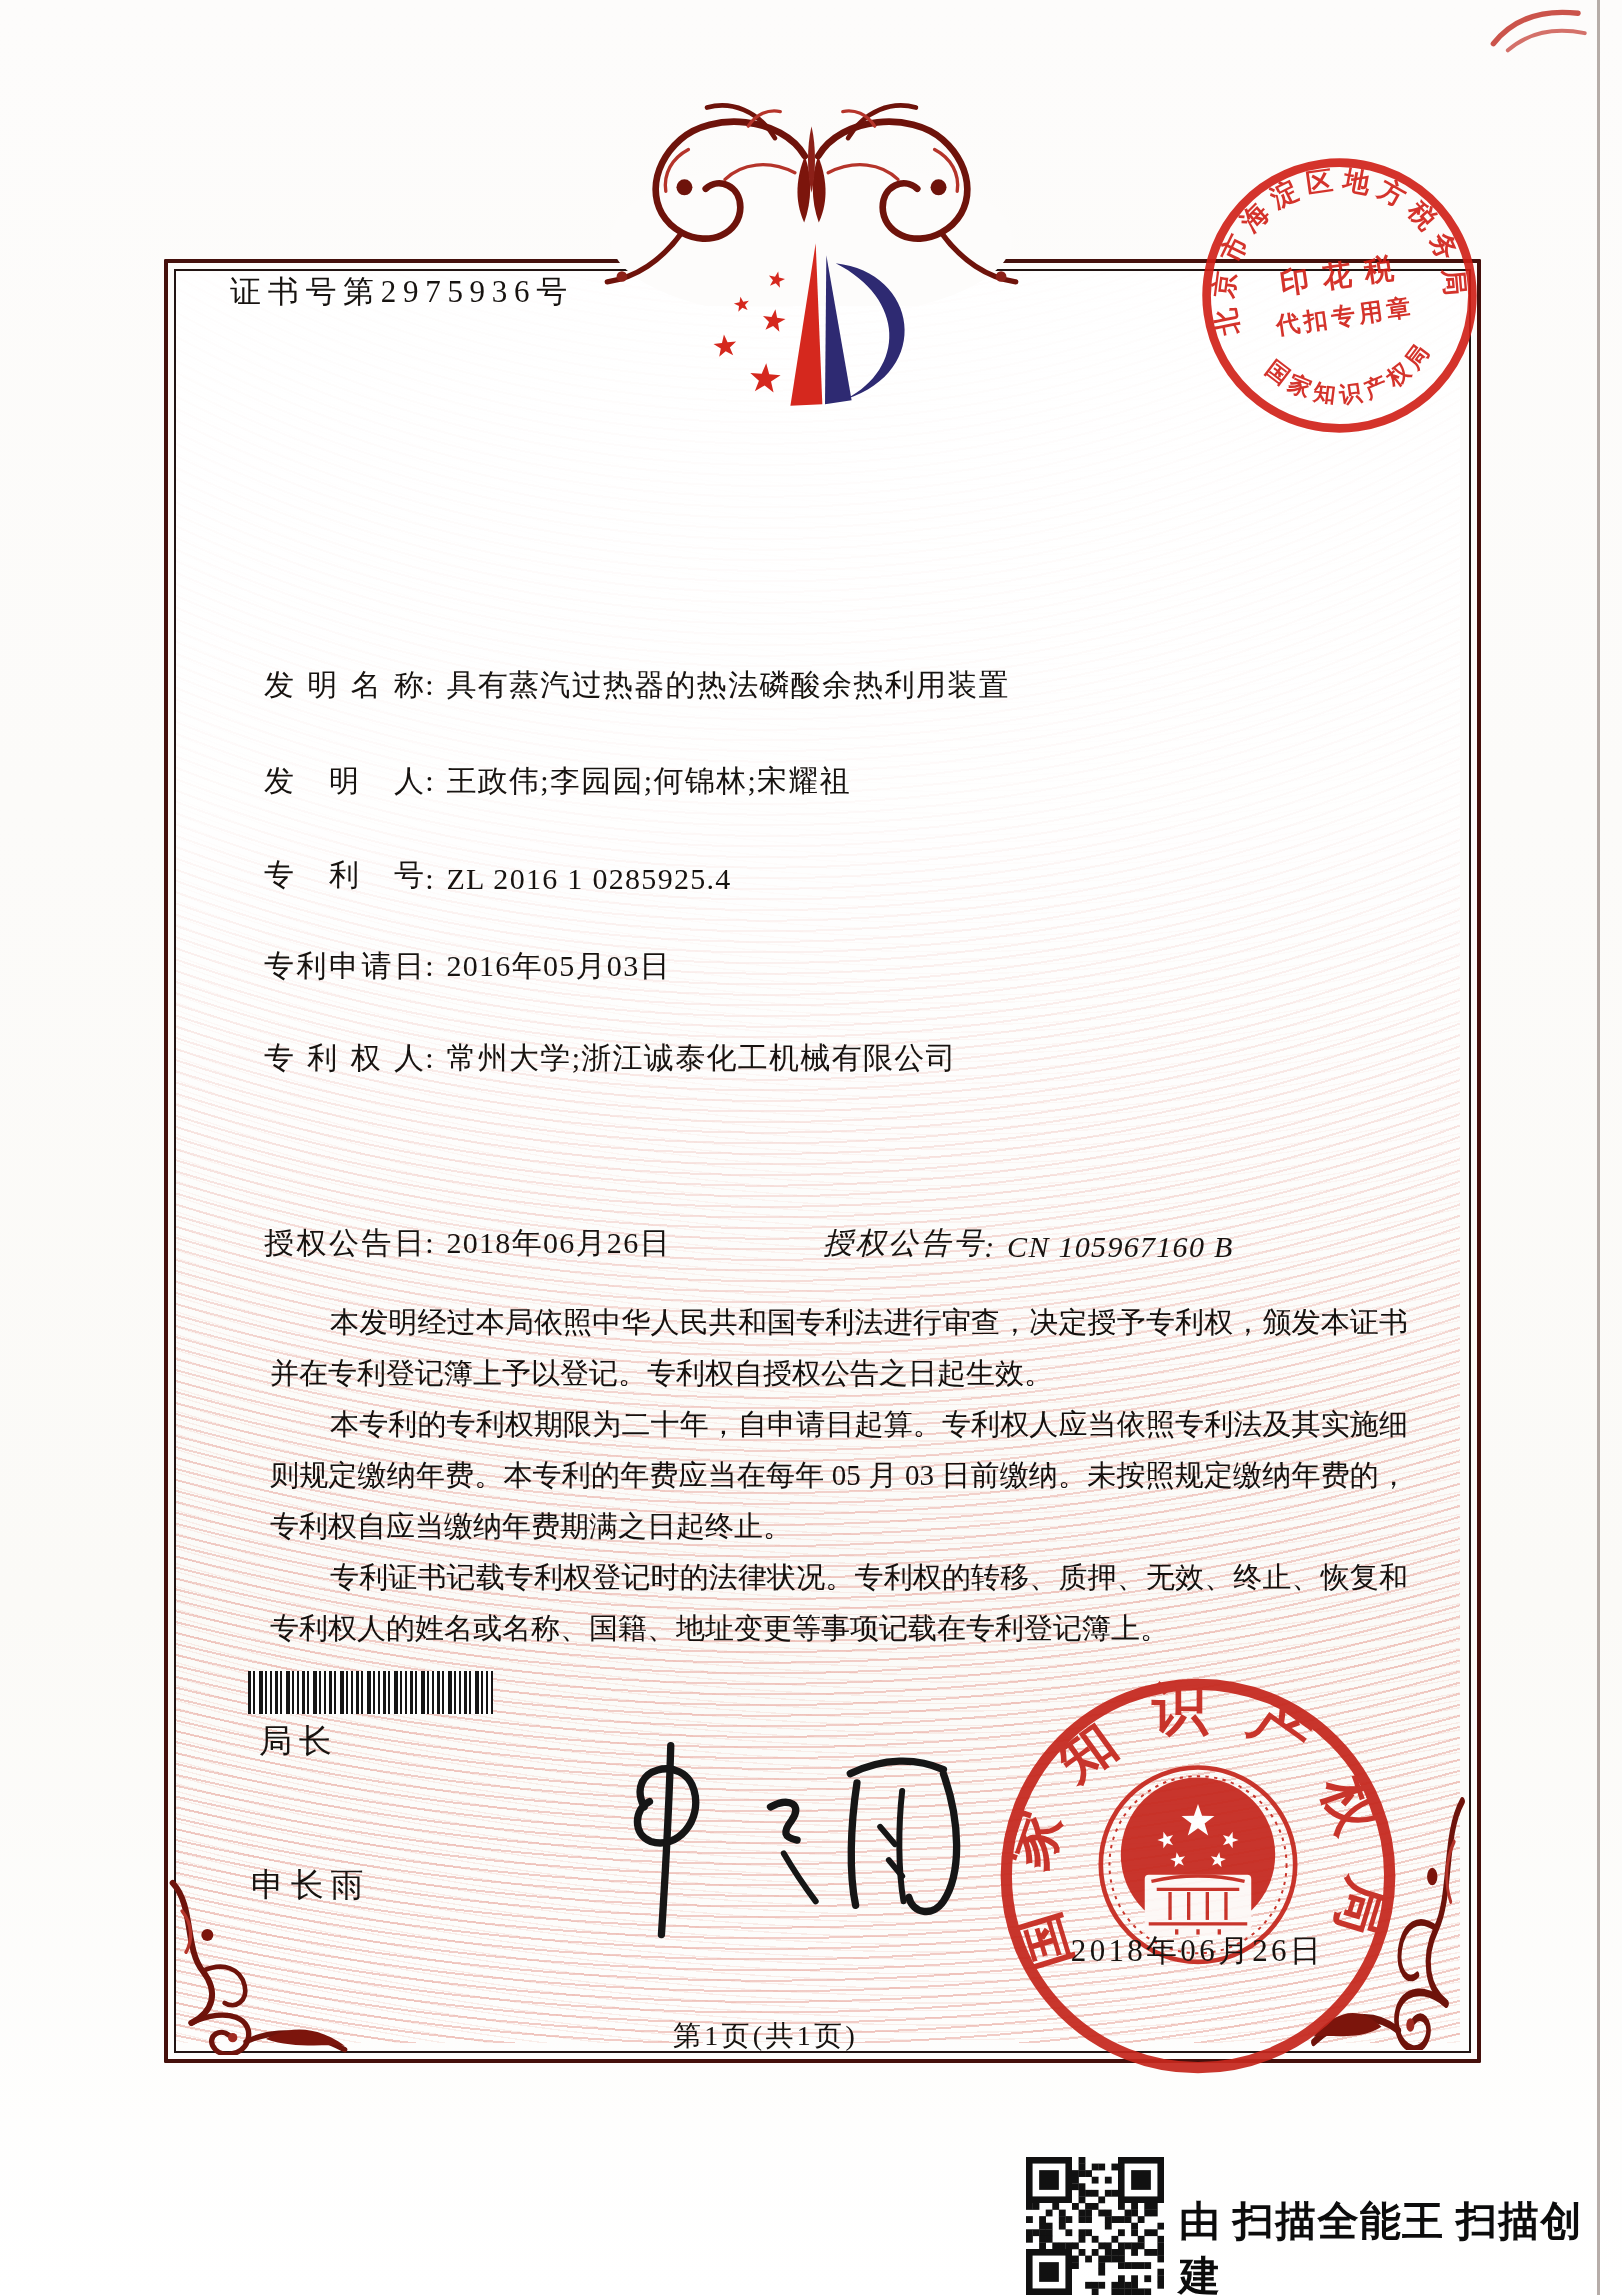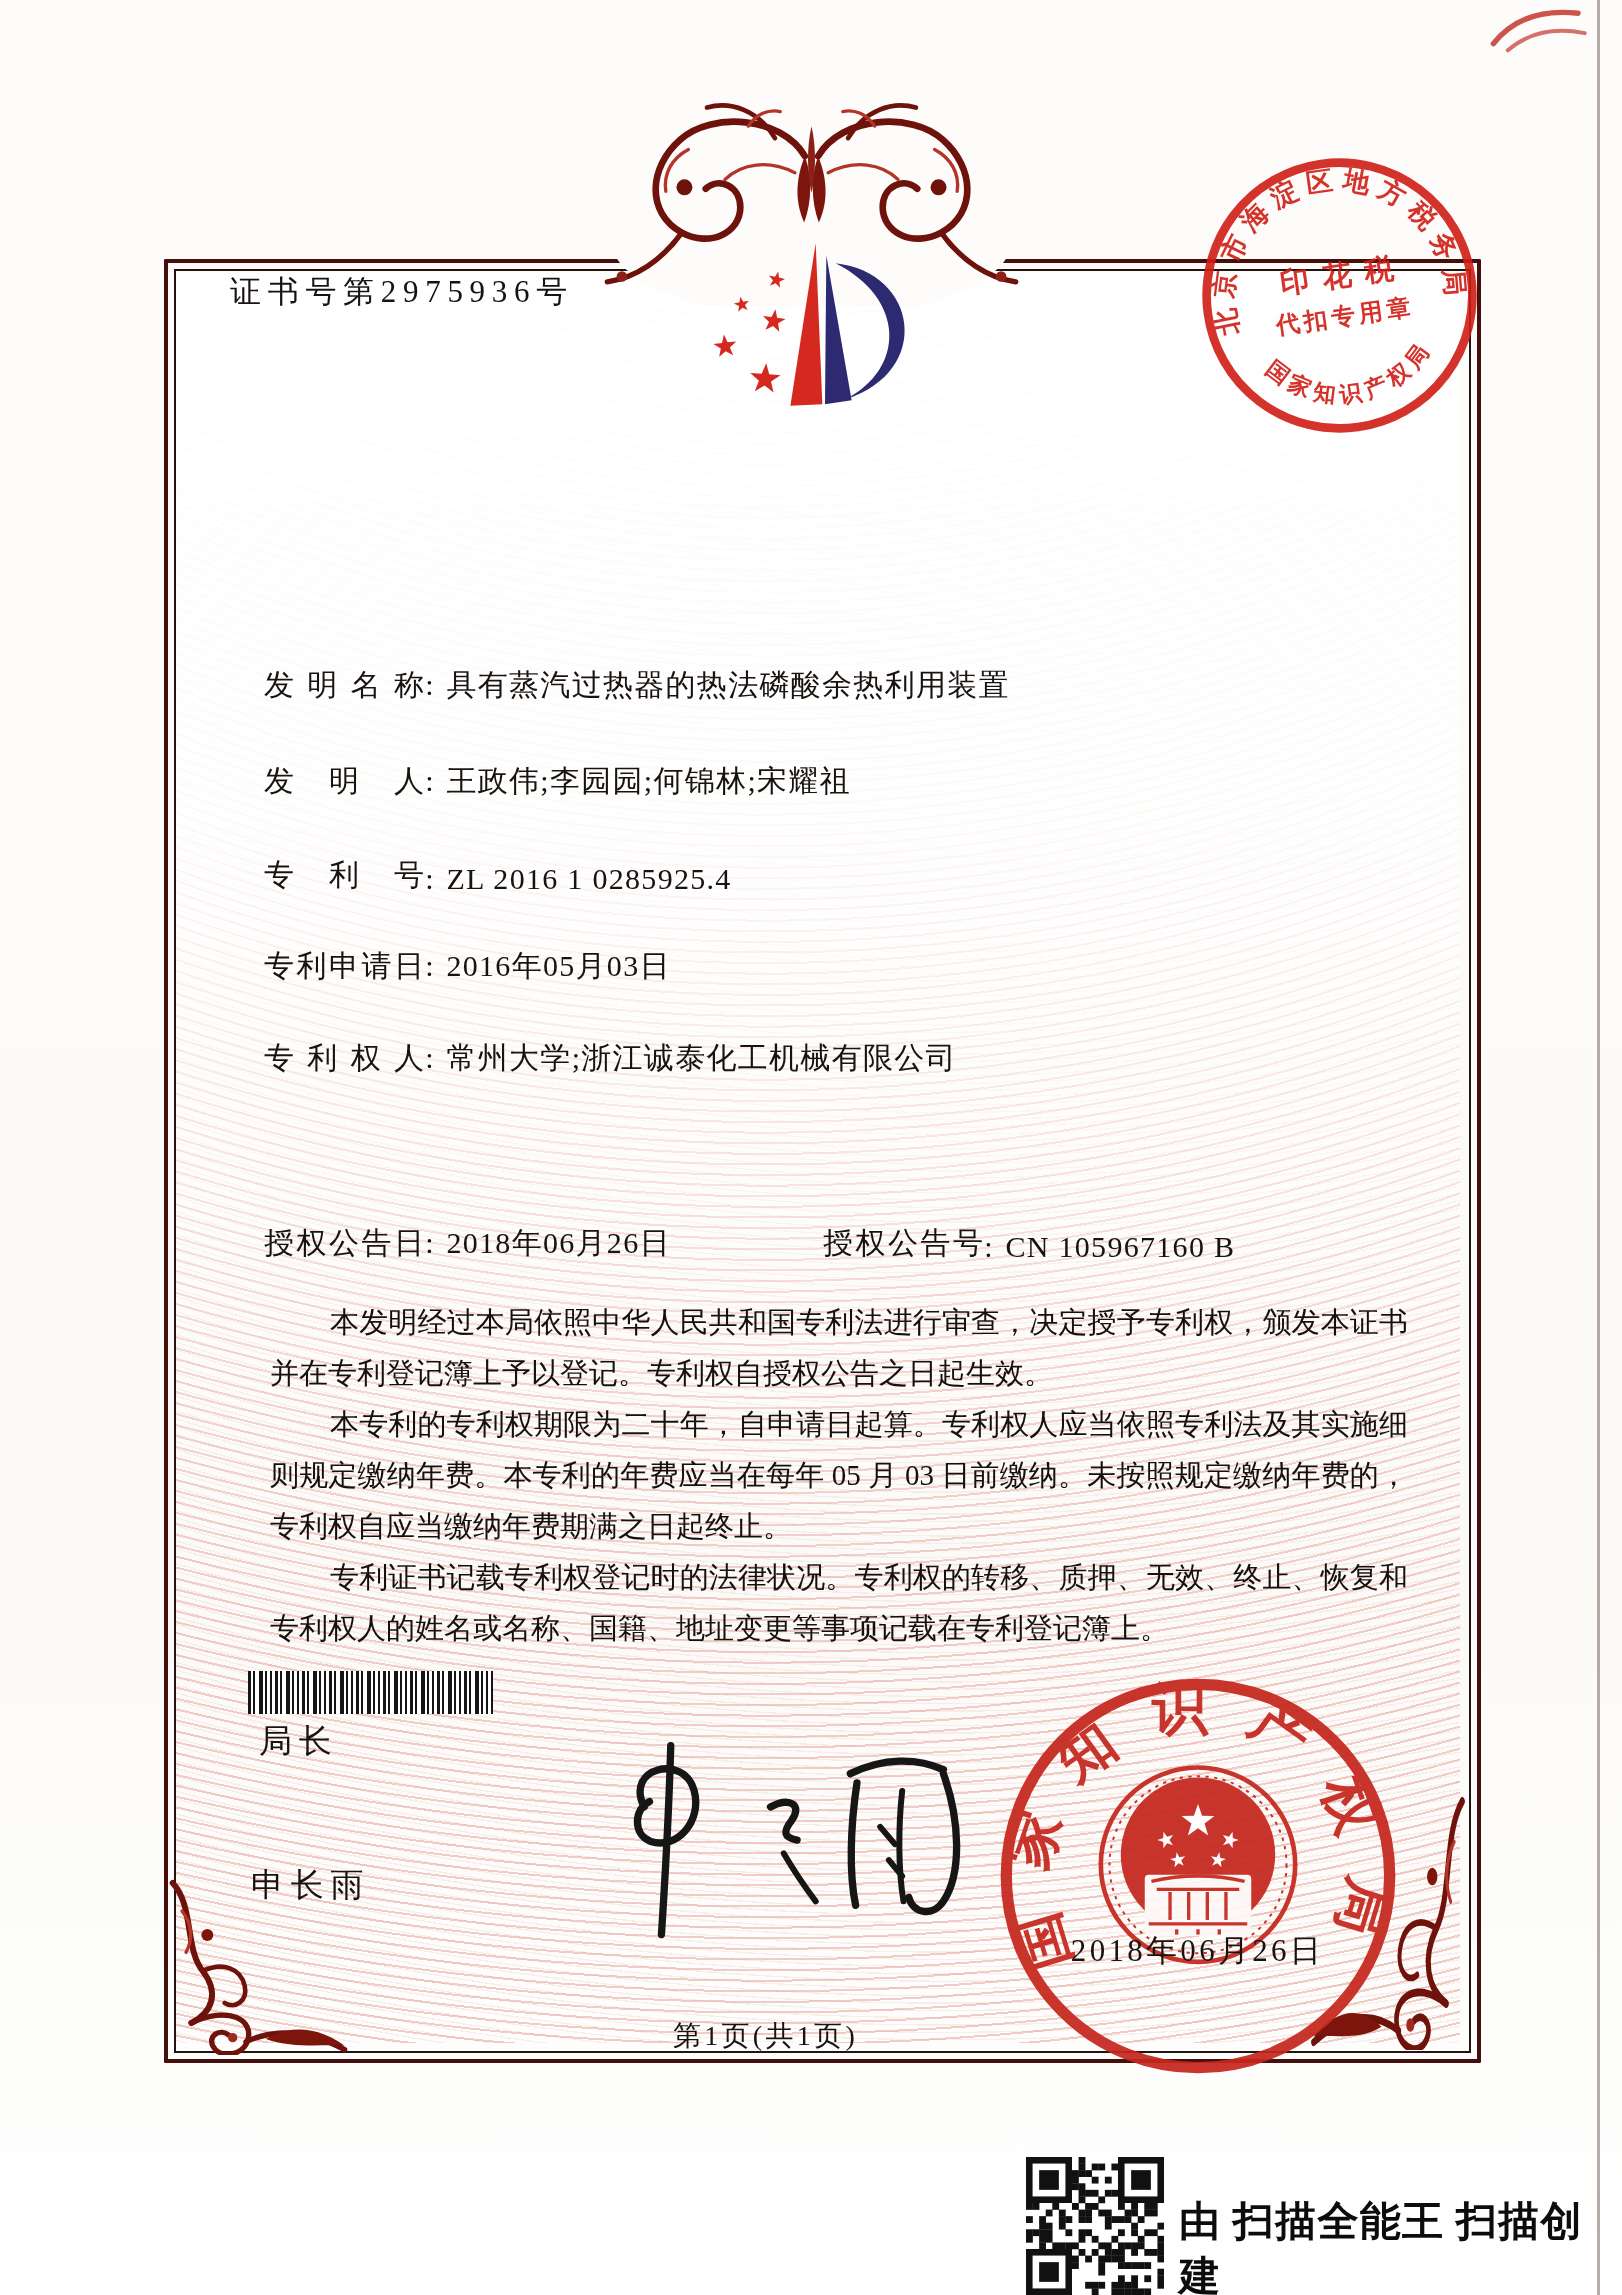--- a/index.html
+++ b/index.html
@@ -21,21 +21,21 @@
 
   .cert-no{left:230px;top:263px;font-size:31px;letter-spacing:6.7px;z-index:5;margin-top:8px;}
 
   .title{left:0;right:0;top:456px;text-align:center;font-size:65px;font-weight:bold;
          letter-spacing:43px;text-indent:43px;z-index:5;}
 
   .row{left:256px;font-size:30px;white-space:nowrap;z-index:5;}
   .flabel{display:inline-block;width:160px;text-align:justify;text-align-last:justify;vertical-align:bottom;margin-left:8px;}
   .colon{margin:0 5.3px 0 1.3px;}
   .fvalue{letter-spacing:1.3px;}
-  .grant-right{position:absolute;left:559px;top:0;white-space:nowrap;}
+  .grant-right{position:absolute;left:559px;top:0;white-space:nowrap;font-style:italic;}
 
   .body-text{left:270px;top:1297px;width:1138px;font-size:29px;line-height:51px;
              text-align:justify;z-index:5;color:#14100e;}
   .body-text p{margin:0;text-indent:60px;}
 
   .barcode{left:248px;top:1671px;width:245px;height:43px;z-index:5;
     background:repeating-linear-gradient(90deg,#151515 0 3.3px,#fff 3.3px 5.3px,#151515 5.3px 6.7px,#fff 6.7px 10.6px,#151515 10.6px 15.3px,#fff 15.3px 17.3px,#151515 17.3px 18.6px,#fff 18.6px 22px,#151515 22px 24px,#fff 24px 27px);}
 
   .director-title{left:259px;top:1719px;font-size:33px;letter-spacing:6.7px;z-index:5;}
   .director-name{left:251px;top:1863px;font-size:33px;letter-spacing:6.7px;z-index:5;}

